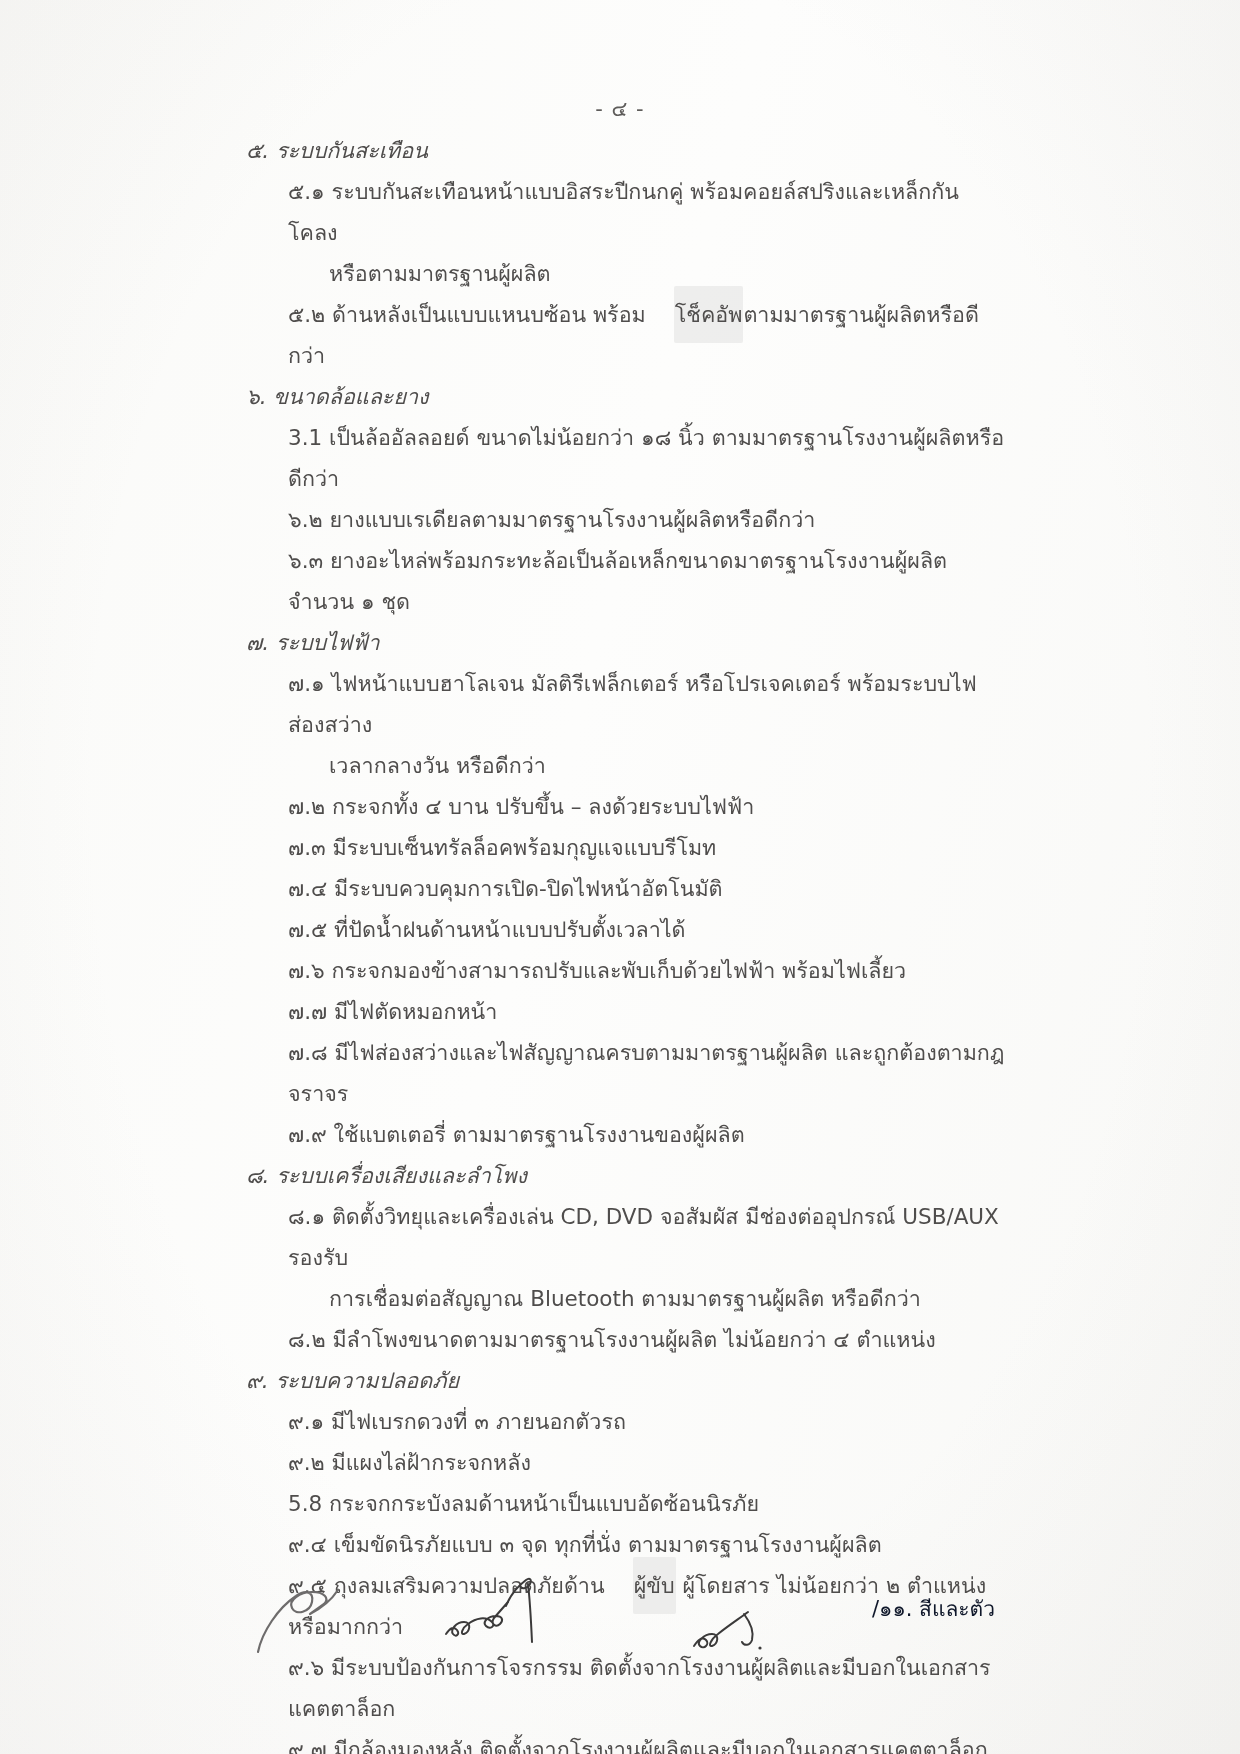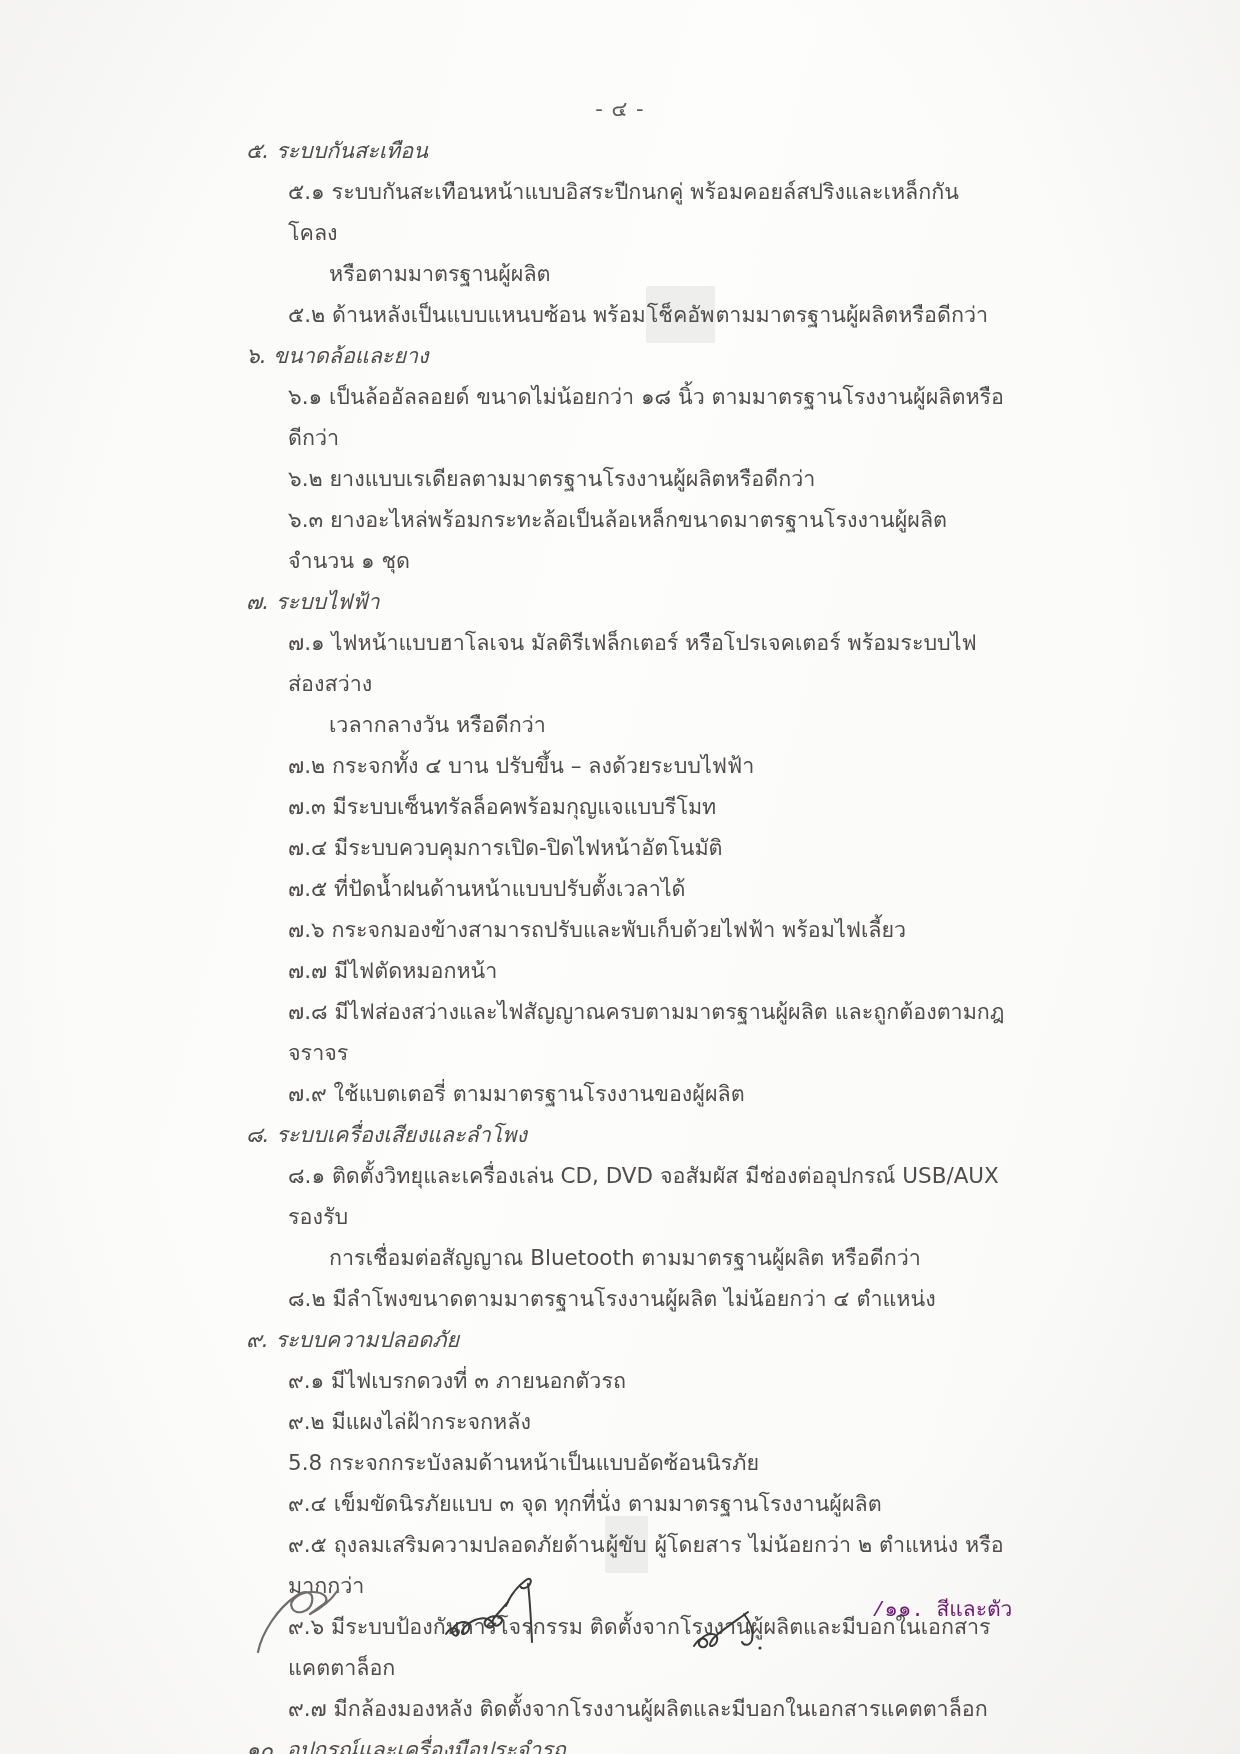--- a/index.html
+++ b/index.html
@@ -60,62 +60,62 @@
     padding: 0;
   }
   .lvl-1 { padding-left: 0px; font-style: italic; }
   .lvl-2 { padding-left: 42px; }
   .lvl-3 { padding-left: 83px; }
 
   .hl {
     background: rgba(185,185,185,0.22);
     border-radius: 2px;
     padding: 16px 1px;
+    margin-left: 28px;
   }
 
   
   .sig-area {
     position: absolute;
     left: 0;
     top: 1568px;
     width: 1240px;
     height: 140px;
   }
   .sig {
     position: absolute;
   }
   .sig svg { display: block; overflow: visible; }
 
   .footer-note {
     position: absolute;
     top: 1592px;
     left: 872px;
     font-size: 21px;
-    color: #701a75;
+    color: #0f172a;
     white-space: pre;
-    font-family: Liberation Mono, monospace;
   }
 </style>
 </head>
 <body>
 
 <div class="page">
   <div class="paper-tint"></div>
 
   <div class="content">
 
     <div class="page-number">- ๔ -</div>
 
     <div class="doc-body" id="doc-body">
         <p class="line lvl-1">๕. ระบบกันสะเทือน</p>
         <p class="line lvl-2">๕.๑ ระบบกันสะเทือนหน้าแบบอิสระปีกนกคู่ พร้อมคอยล์สปริงและเหล็กกันโคลง</p>
         <p class="line lvl-3">หรือตามมาตรฐานผู้ผลิต</p>
         <p class="line lvl-2">๕.๒ ด้านหลังเป็นแบบแหนบซ้อน พร้อม<span class="hl">โช็คอัพ</span>ตามมาตรฐานผู้ผลิตหรือดีกว่า</p>
         <p class="line lvl-1">๖. ขนาดล้อและยาง</p>
-        <p class="line lvl-2">๖.๑ เป็นล้ออัลลอยด์ ขนาดไม่น้อยกว่า ๑๘ นิ้ว ตามมาตรฐานโรงงานผู้ผลิตหรือดีกว่า</p>
+        <p class="line lvl-2">3.1 เป็นล้ออัลลอยด์ ขนาดไม่น้อยกว่า ๑๘ นิ้ว ตามมาตรฐานโรงงานผู้ผลิตหรือดีกว่า</p>
         <p class="line lvl-2">๖.๒ ยางแบบเรเดียลตามมาตรฐานโรงงานผู้ผลิตหรือดีกว่า</p>
         <p class="line lvl-2">๖.๓ ยางอะไหล่พร้อมกระทะล้อเป็นล้อเหล็กขนาดมาตรฐานโรงงานผู้ผลิต จำนวน ๑ ชุด</p>
         <p class="line lvl-1">๗. ระบบไฟฟ้า</p>
         <p class="line lvl-2">๗.๑ ไฟหน้าแบบฮาโลเจน มัลติรีเฟล็กเตอร์ หรือโปรเจคเตอร์ พร้อมระบบไฟส่องสว่าง</p>
         <p class="line lvl-3">เวลากลางวัน หรือดีกว่า</p>
         <p class="line lvl-2">๗.๒ กระจกทั้ง ๔ บาน ปรับขึ้น – ลงด้วยระบบไฟฟ้า</p>
         <p class="line lvl-2">๗.๓ มีระบบเซ็นทรัลล็อคพร้อมกุญแจแบบรีโมท</p>
         <p class="line lvl-2">๗.๔ มีระบบควบคุมการเปิด-ปิดไฟหน้าอัตโนมัติ</p>
         <p class="line lvl-2">๗.๕ ที่ปัดน้ำฝนด้านหน้าแบบปรับตั้งเวลาได้</p>
         <p class="line lvl-2">๗.๖ กระจกมองข้างสามารถปรับและพับเก็บด้วยไฟฟ้า พร้อมไฟเลี้ยว</p>

